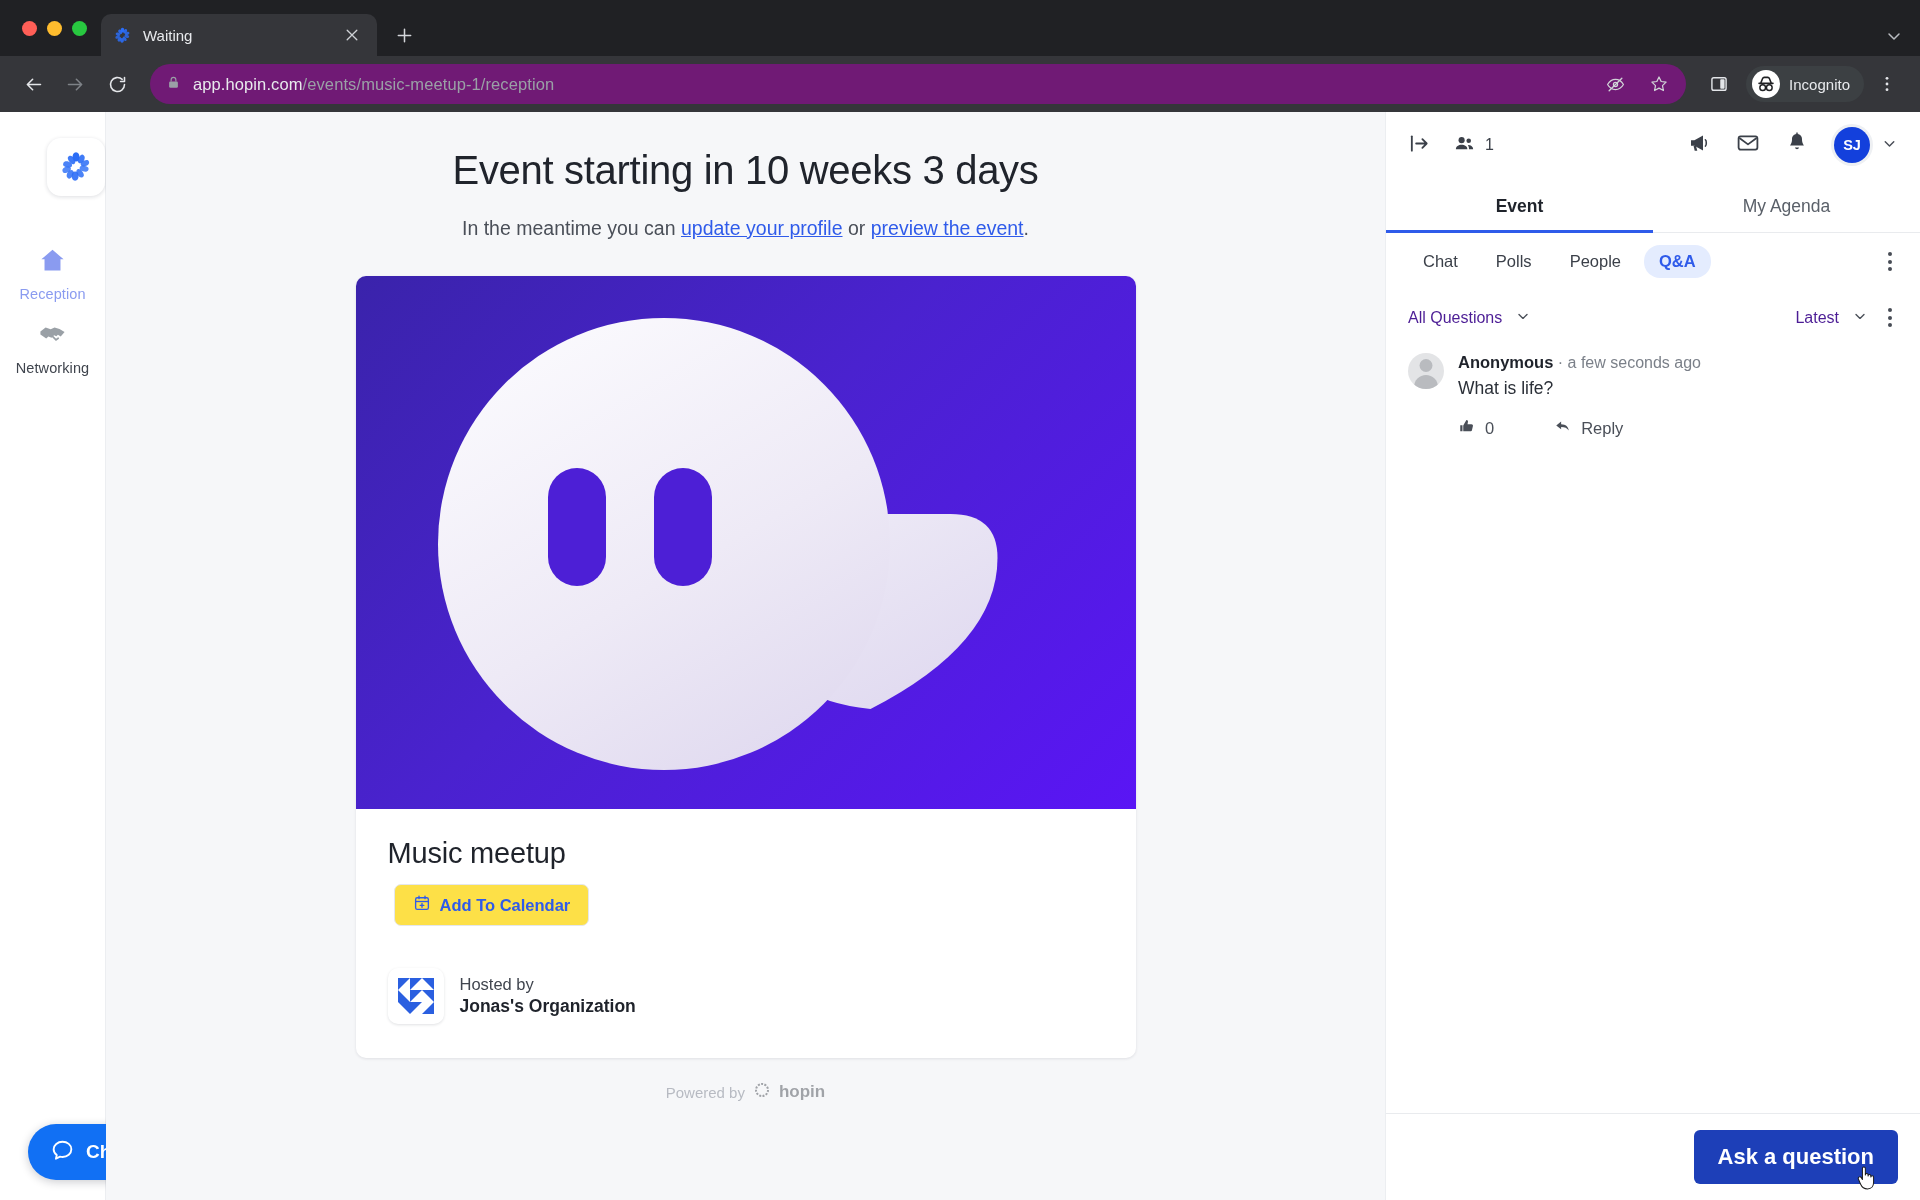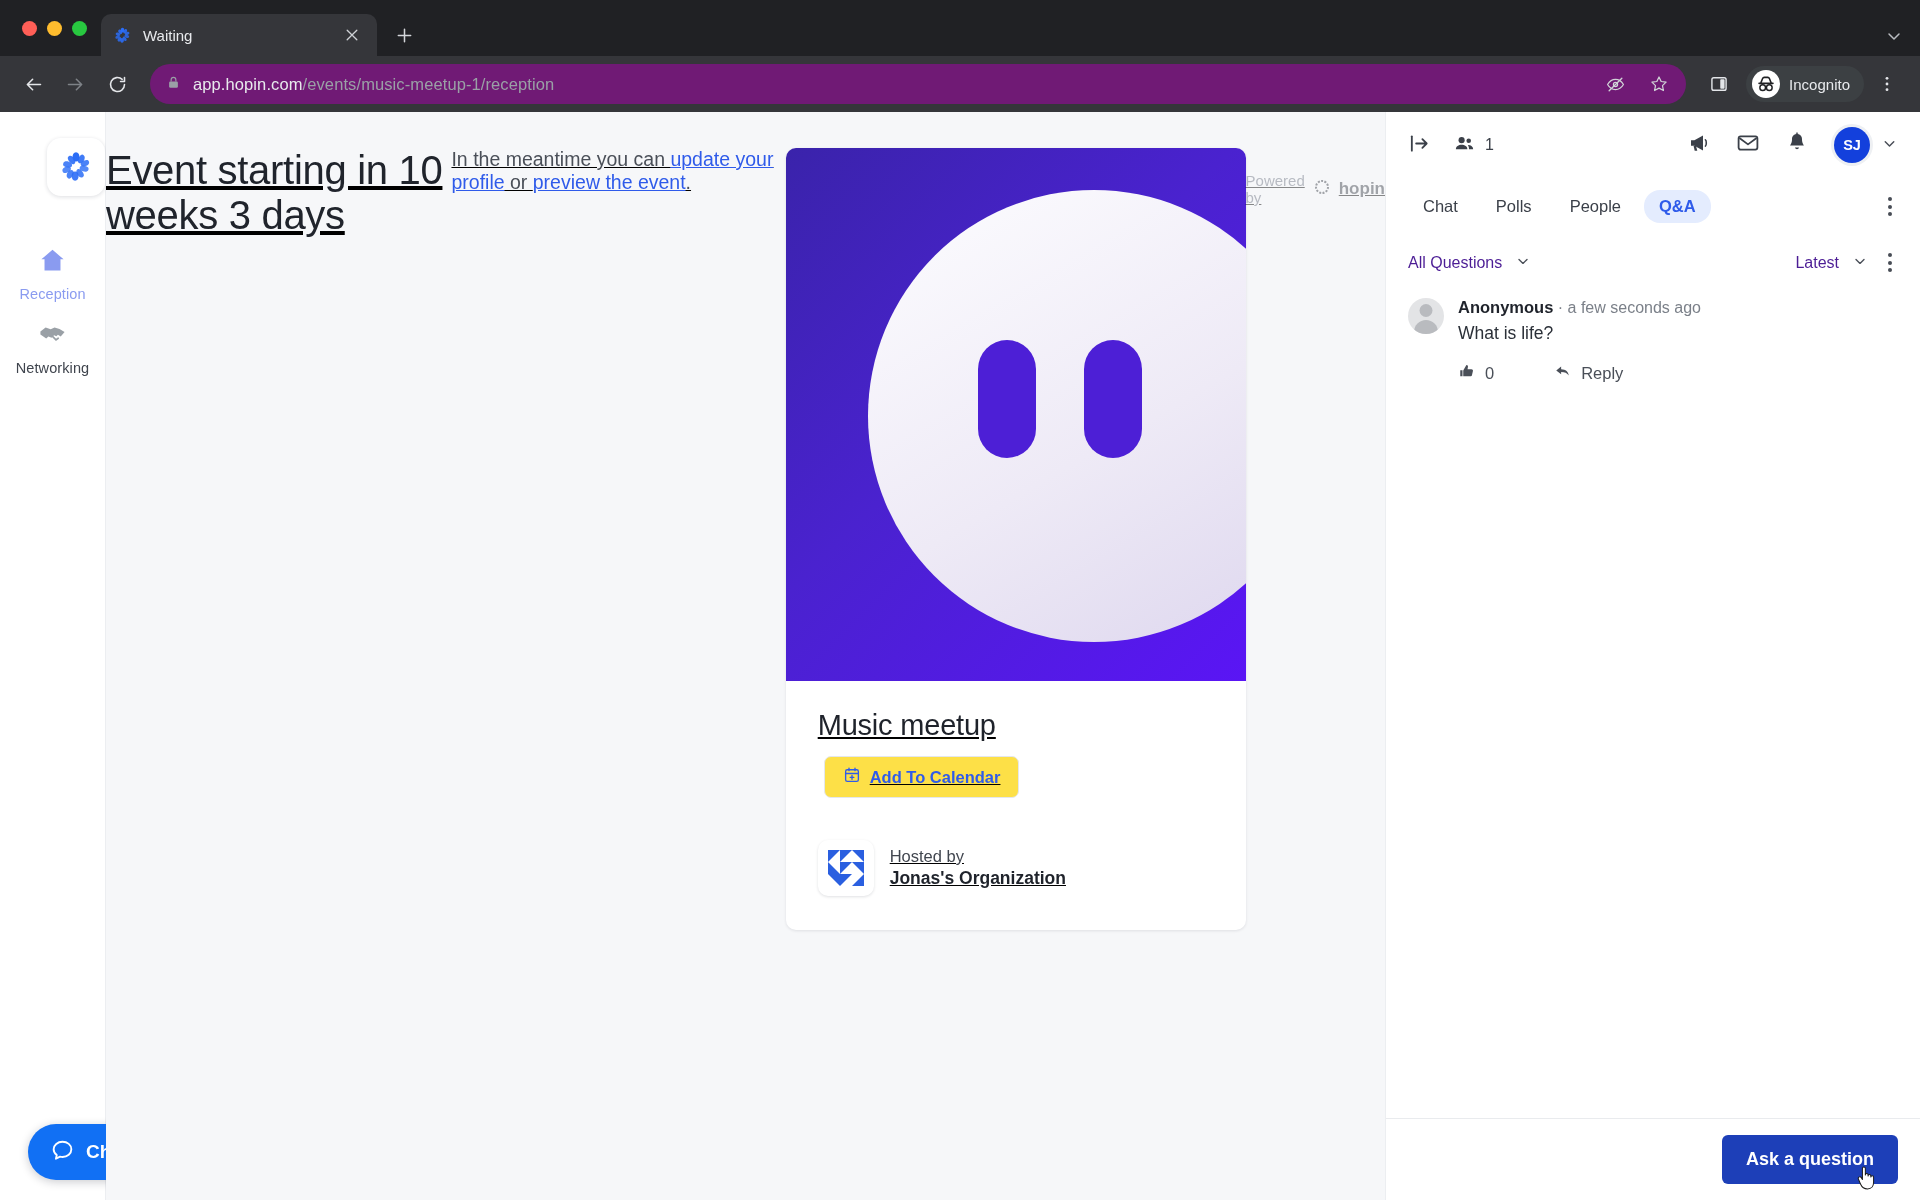--- a/index.html
+++ b/index.html
@@ -103,21 +103,21 @@
   }
   .rail-label { font-size: 14.5px; letter-spacing: .1px; }
   .rail-item.active .rail-label { color: #8a9bf0; }
   .rail-item .rail-label { color: #3f444d; }
 
   
   .main {
     flex: 1; position: relative; overflow: hidden;
     background: #f6f7f9;
   }
-  .main-inner { padding-top: 36px; display: flex; flex-direction: row; align-items: flex-start; text-decoration: underline; }
+  .main-inner { padding-top: 36px; display: flex; flex-direction: column; align-items: center; }
   .headline {
     font-size: 40px; font-weight: 400; color: #20242c; letter-spacing: -.3px;
     margin-bottom: 24px;
   }
   .subline { font-size: 19.5px; color: #4a4f58; margin-bottom: 36px; }
   .subline a { color: #2f5bea; text-decoration: underline; }
 
   .evcard {
     width: 780px; background: #ffffff; border-radius: 10px;
     box-shadow: 0 1px 3px rgba(16,24,40,.10);
@@ -245,21 +245,21 @@
   .q-time { font-size: 16px; color: #7b8089; font-weight: 400; }
   .q-text { font-size: 17.5px; color: #2b3038; margin-top: 6px; }
   .q-actions { display: flex; align-items: center; gap: 60px; margin-top: 18px; }
   .q-act { display: flex; align-items: center; gap: 9px; font-size: 16.5px; color: #4a4f58; }
 
   .panel-foot {
     border-top: 1px solid #e9ebee; padding: 16px 22px;
     display: flex; justify-content: flex-end; position: relative;
   }
   .ask-btn {
-    background: #1d3fb8; color: #fff; font-size: 18px; font-weight: 700;
+    background: #1d3fb8; color: #fff; font-size: 22px; font-weight: 700;
     border: none; border-radius: 6px; padding: 14px 24px;
   }
   .cursor-hand { position: absolute; right: 42px; bottom: 8px; width: 22px; height: 26px; }
 </style>
 </head>
 <body>
 
 <div id="browser">
 
   <div class="tabstrip">
@@ -542,20 +542,24 @@
           </span>
           <span class="avatar-sj">SJ</span>
           <span class="av-chev">
             <svg viewBox="0 0 20 20" width="17" height="17">
                 <path d="M5 8l5 5 5-5" stroke="#4a4f58" stroke-width="1.7" fill="none" stroke-linecap="round" stroke-linejoin="round"></path>
               </svg>
           </span>
         </div>
       </div>
 
+      <div class="tabs2">
+        <div class="tab2 active">Event</div>
+        <div class="tab2">My Agenda</div>
+      </div>
 
       <div class="subtabs">
         <div class="subtab">Chat</div>
         <div class="subtab">Polls</div>
         <div class="subtab">People</div>
         <div class="subtab active">Q&amp;A</div>
         <div class="kebab">
             <i></i>
             <i></i>
             <i></i>

